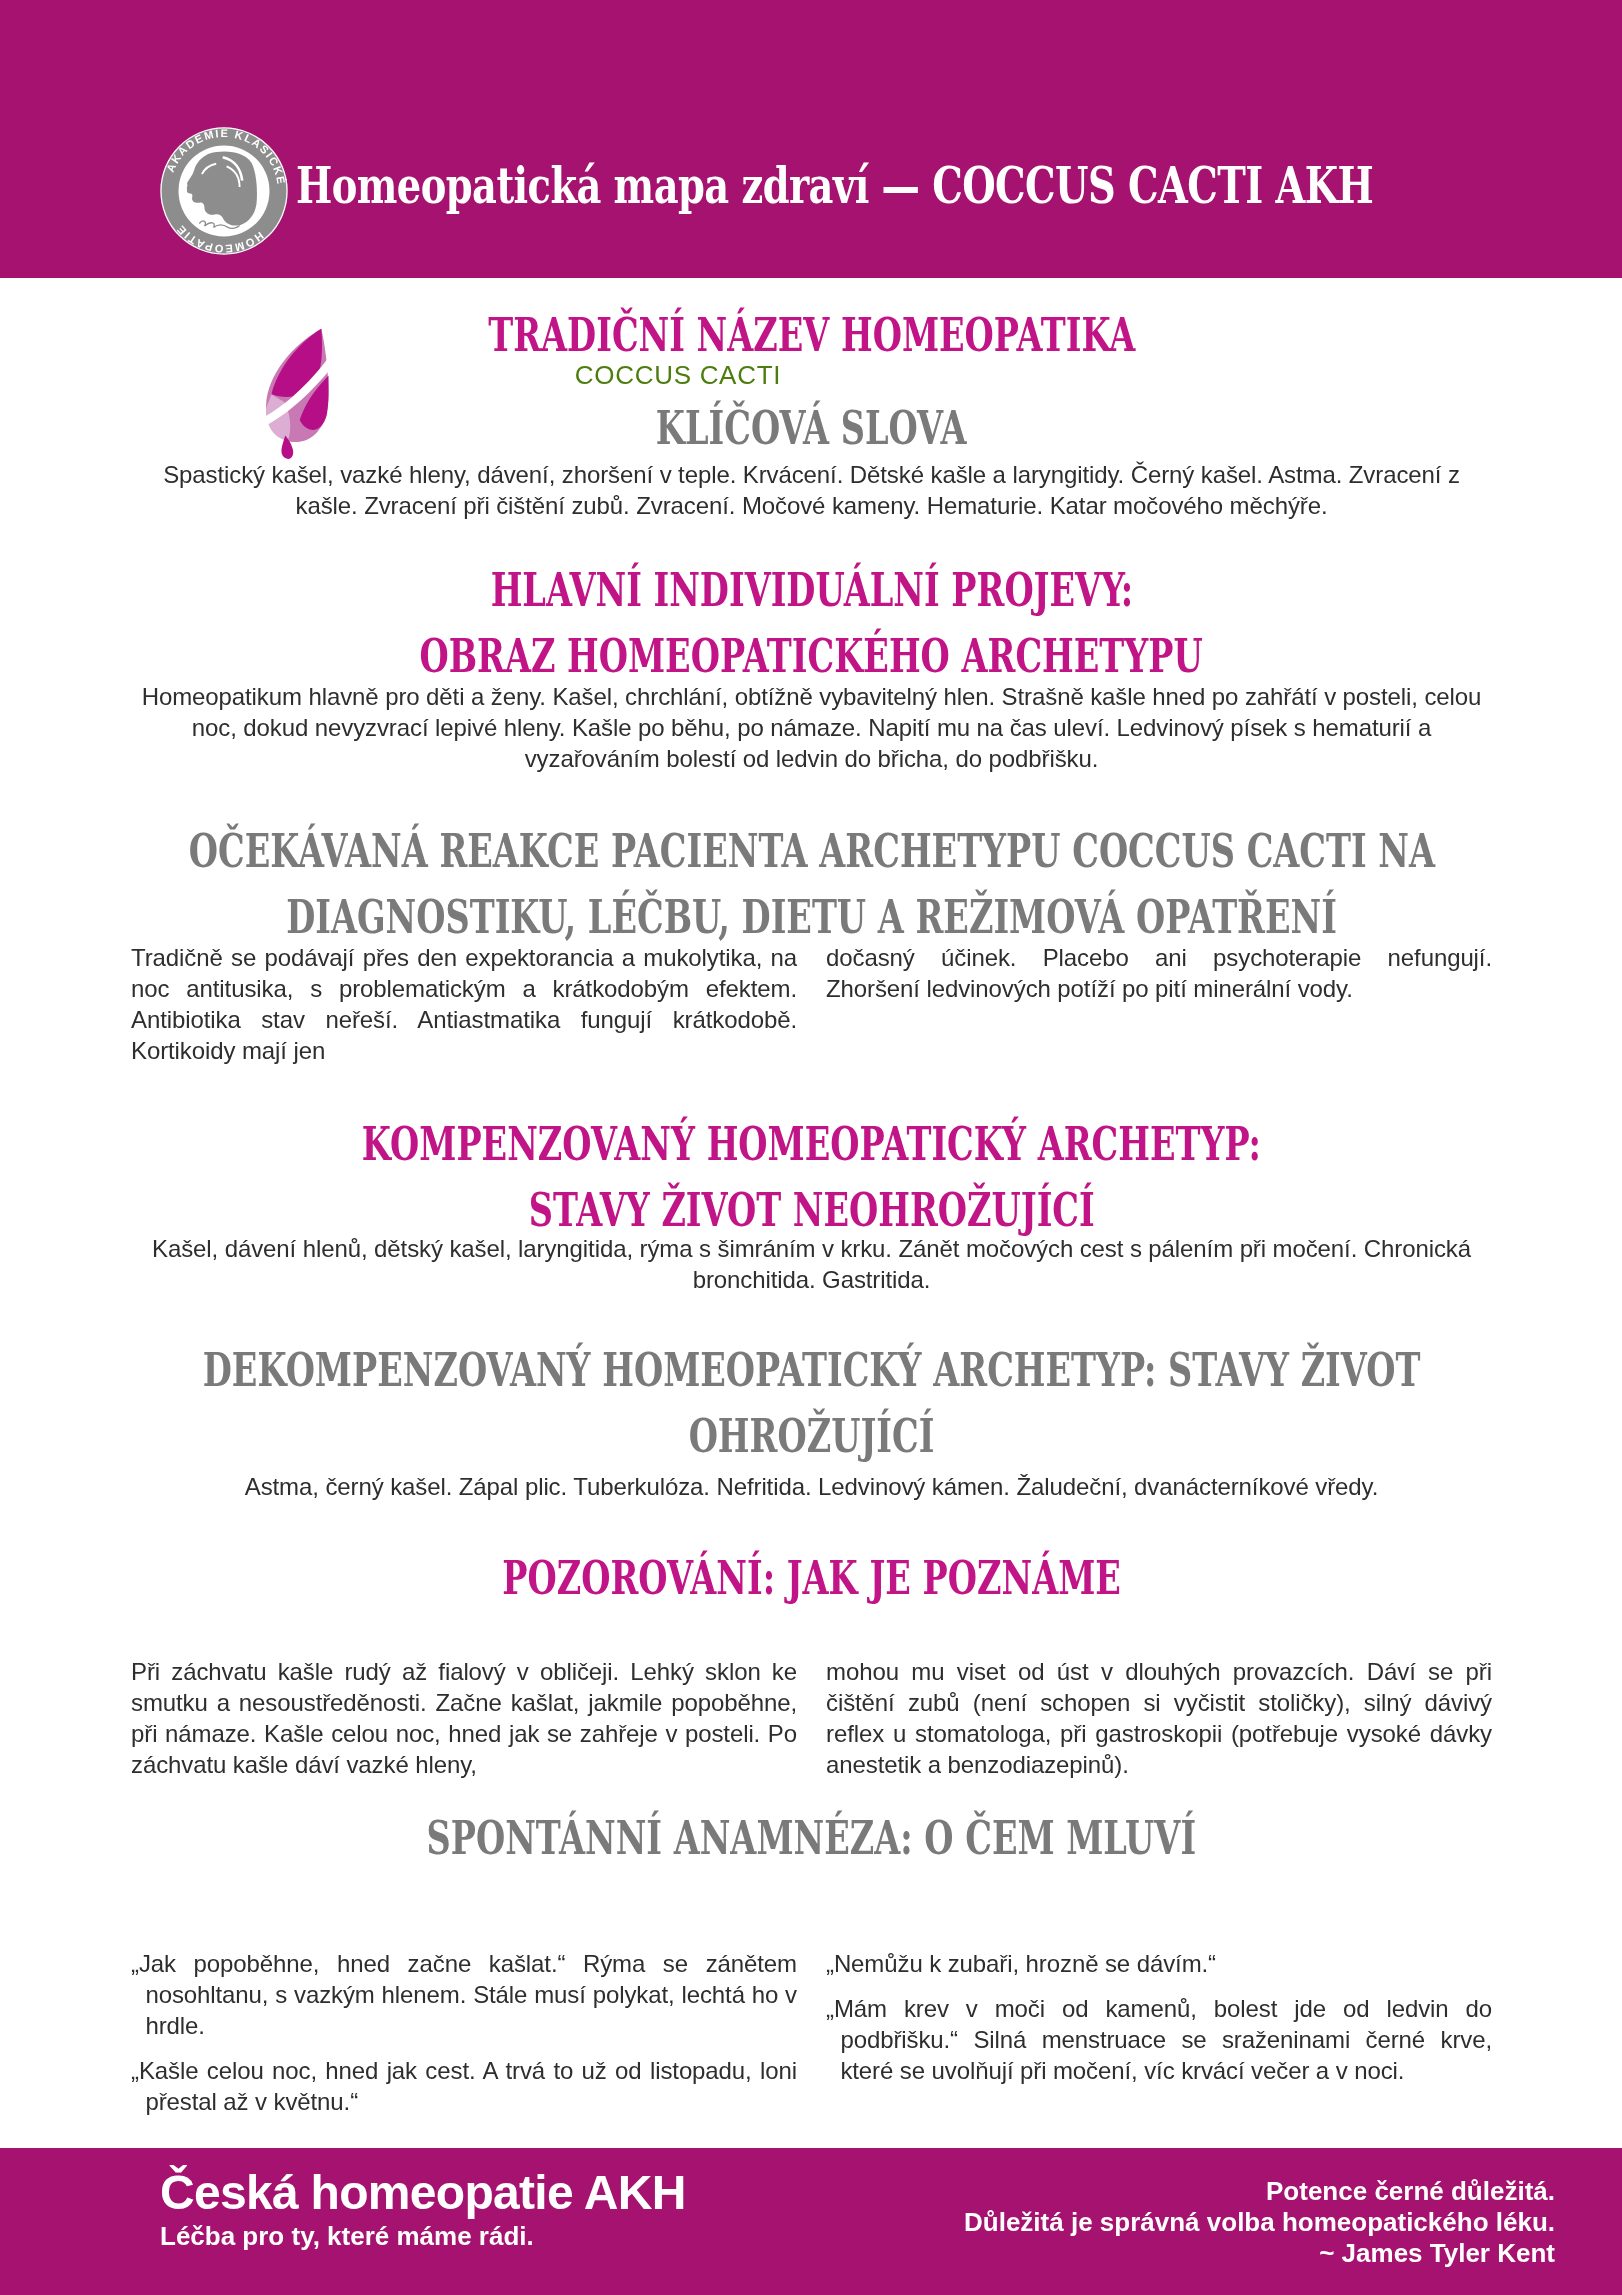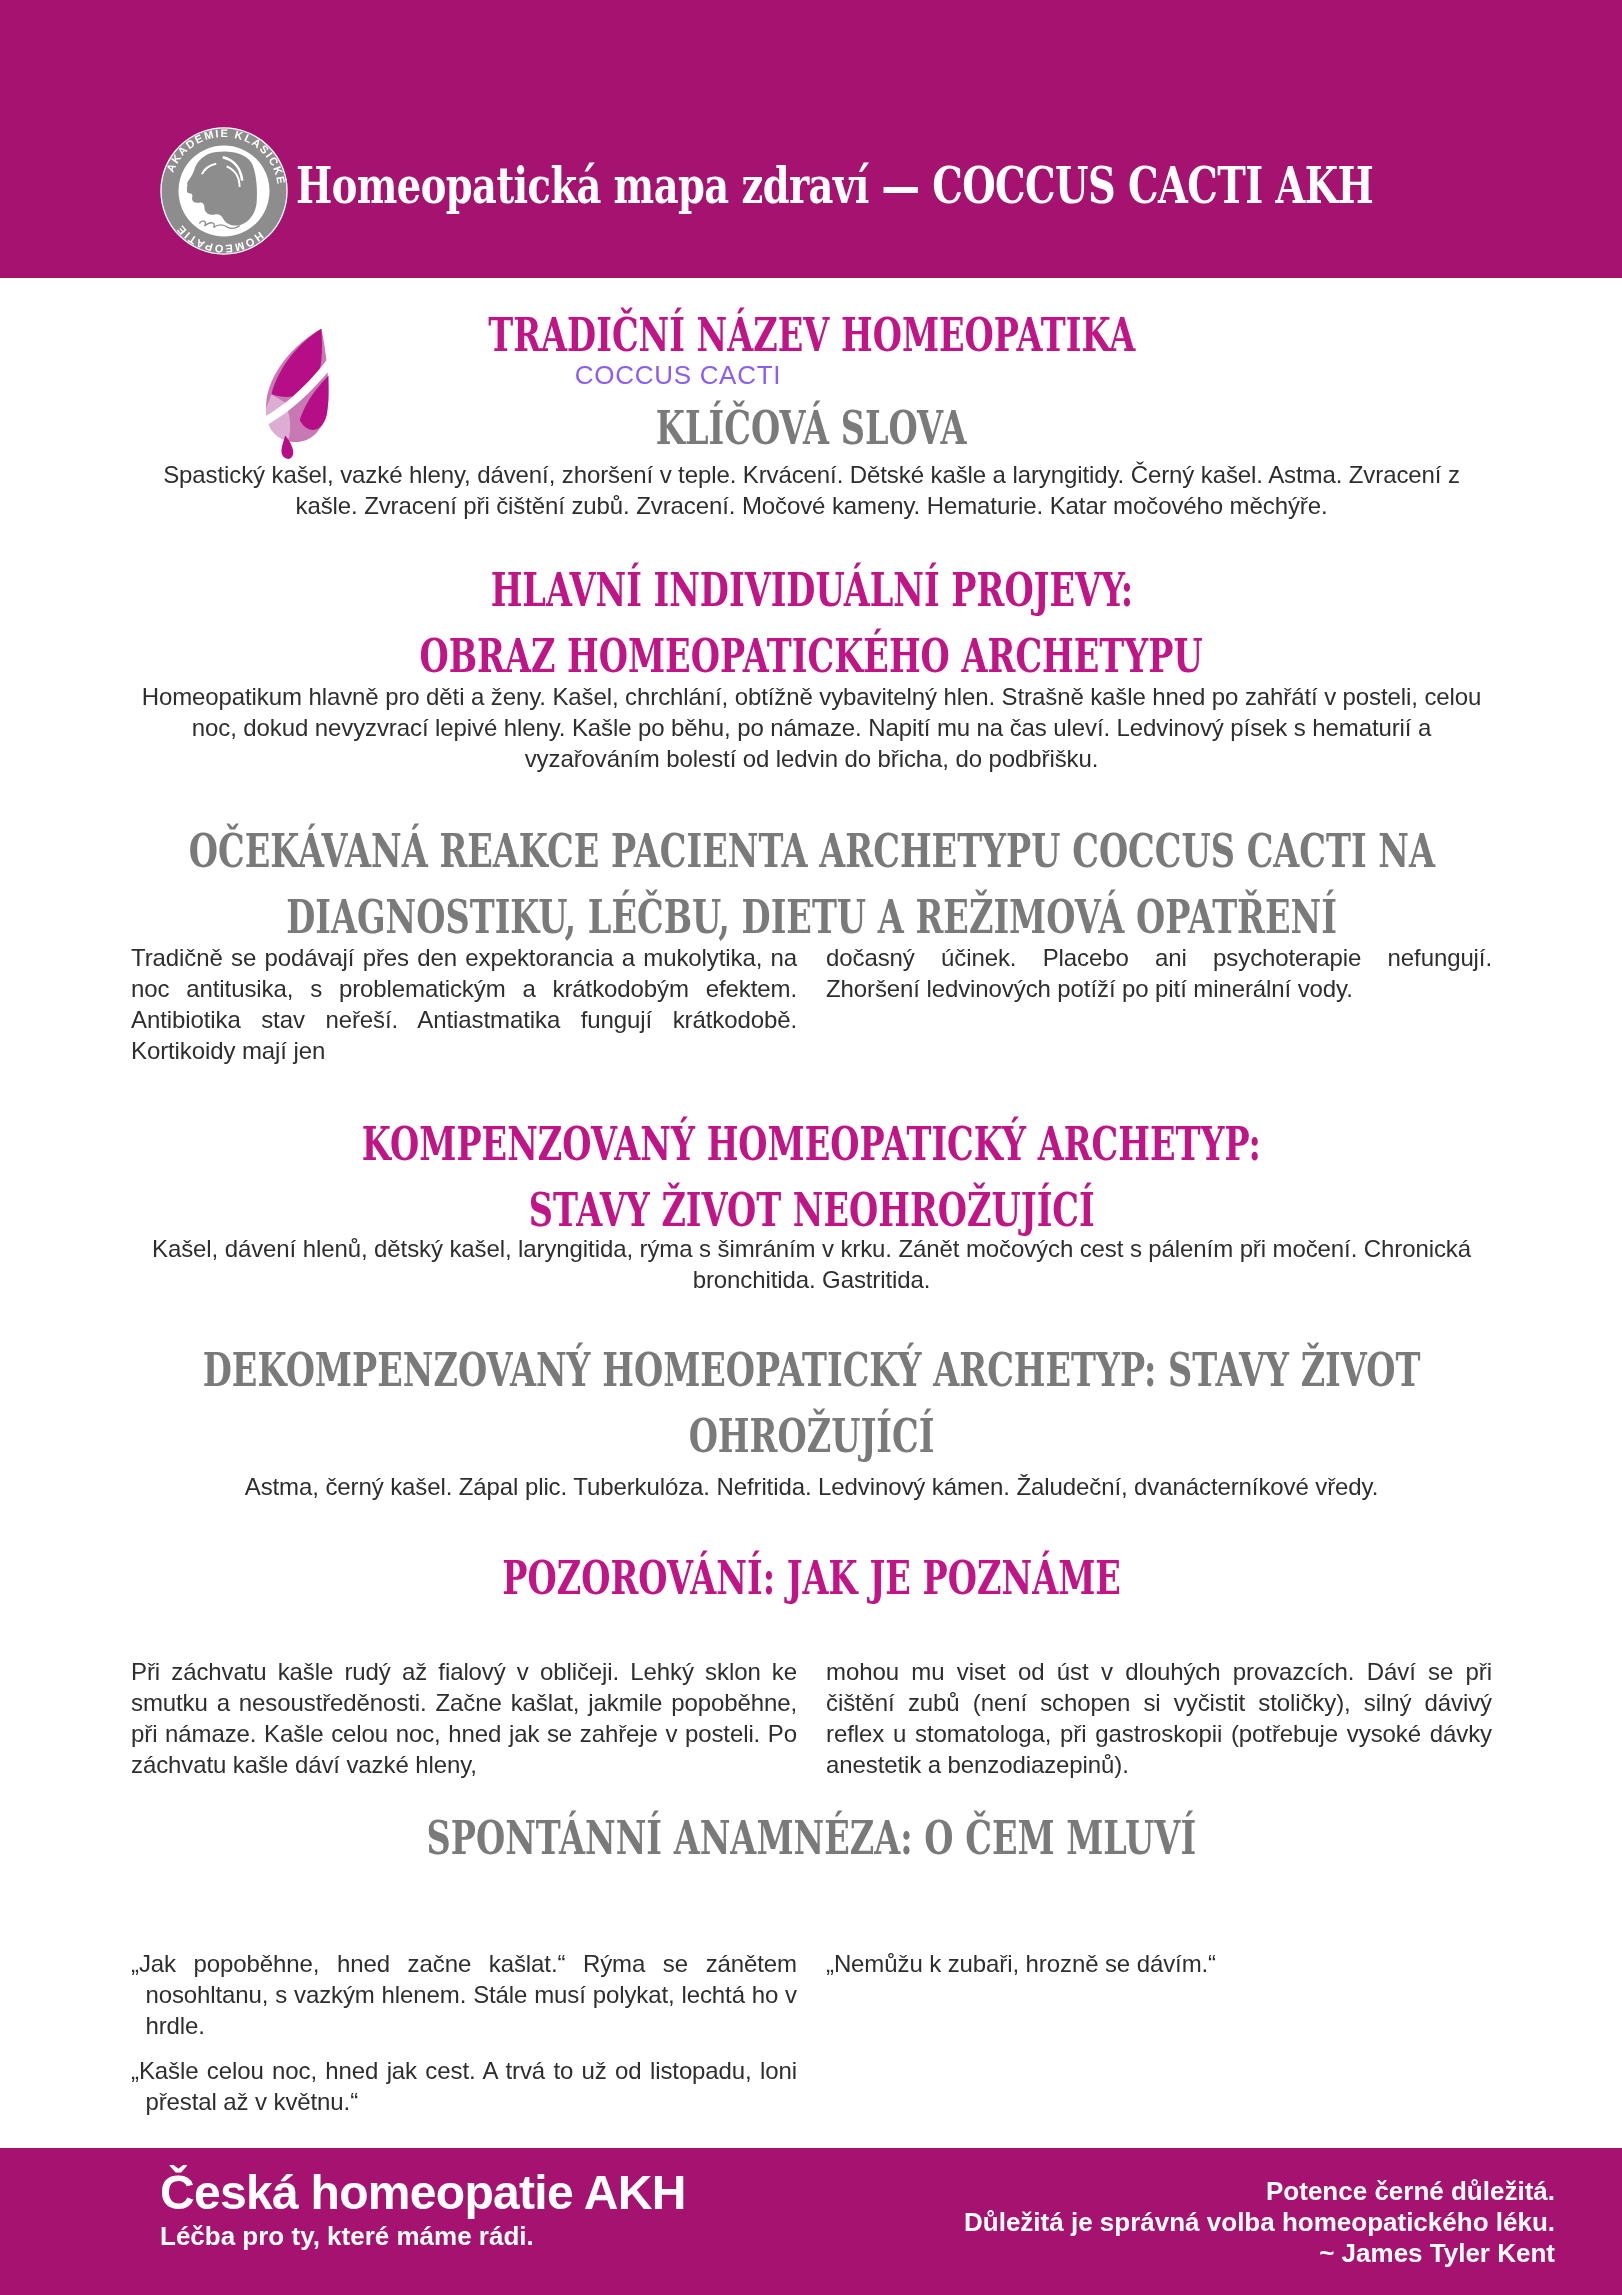--- a/index.html
+++ b/index.html
@@ -27,21 +27,21 @@
   .h .hl { display:block; line-height:55px; }
   .h .hx {
     display:inline-block; white-space:nowrap;
     transform:scale(0.78,1.08); transform-origin:50% 55%;
     font-family:"DejaVu Serif", serif; font-weight:700; font-size:43px;
   }
   .h.magenta .hx { color:#C01487; }
   .h.gray    .hx { color:#7A7A7B; }
 
   .subname { position:absolute; left:0; width:1356px; text-align:center;
-             font-size:26px; line-height:31px; color:#8b5cf6; letter-spacing:0.7px; }
+             font-size:26px; line-height:31px; color:#4d7c0f; letter-spacing:0.7px; }
 
   
   .para { position:absolute; left:131px; width:1361px;
           font-size:24px; line-height:31px; color:#2E2E2E; text-align:center; letter-spacing:-0.1px; }
   .cols { position:absolute; left:131px; width:1361px; display:flex; gap:29px; }
   .col  { flex:1; font-size:24px; line-height:31px; color:#2E2E2E; text-align:justify; letter-spacing:-0.1px; }
   .quote { padding-left:14.4px; text-indent:-14.4px; margin:0 0 14.4px 0; }
   .quote:last-child { margin-bottom:0; }
 
   
@@ -143,20 +143,21 @@
   <div class="h gray" style="top:1811px;">
     <span class="hl"><span class="hx">SPONTÁNNÍ ANAMNÉZA: O ČEM MLUVÍ</span></span>
   </div>
   <div class="cols" style="top:1948px;">
     <div class="col">
       <p class="quote">„Jak popoběhne, hned začne kašlat.“ Rýma se zánětem nosohltanu, s vazkým hlenem. Stále musí polykat, lechtá ho v hrdle.</p>
       <p class="quote">„Kašle celou noc, hned jak cest. A trvá to už od listopadu, loni přestal až v květnu.“</p>
     </div>
     <div class="col">
       <p class="quote">„Nemůžu k zubaři, hrozně se dávím.“</p>
+      <p class="quote">„Mám krev v moči od kamenů, bolest jde od ledvin do podbřišku.“ Silná menstruace se sraženinami černé krve, které se uvolňují při močení, víc krvácí večer a v noci.</p>
     </div>
   </div>
 
   <div class="band-bottom"></div>
   <div class="footer-left">
     <div class="footer-brand">Česká homeopatie AKH</div>
     <div class="footer-tagline">Léčba pro ty, které máme rádi.</div>
   </div>
   <div class="footer-right">
     <div>Potence černé důležitá.</div>

